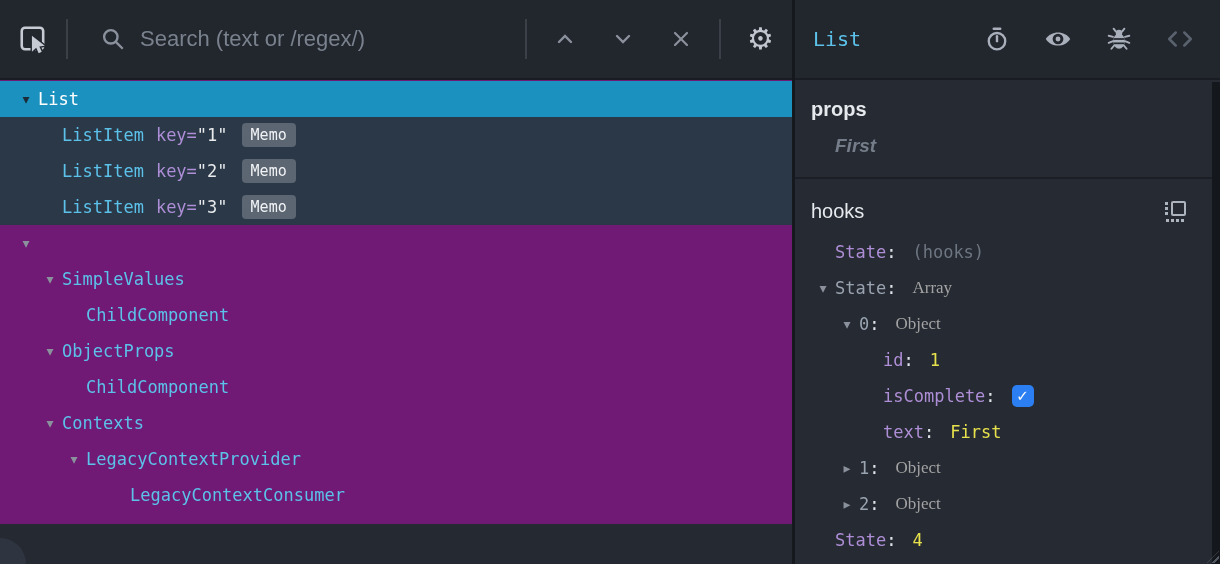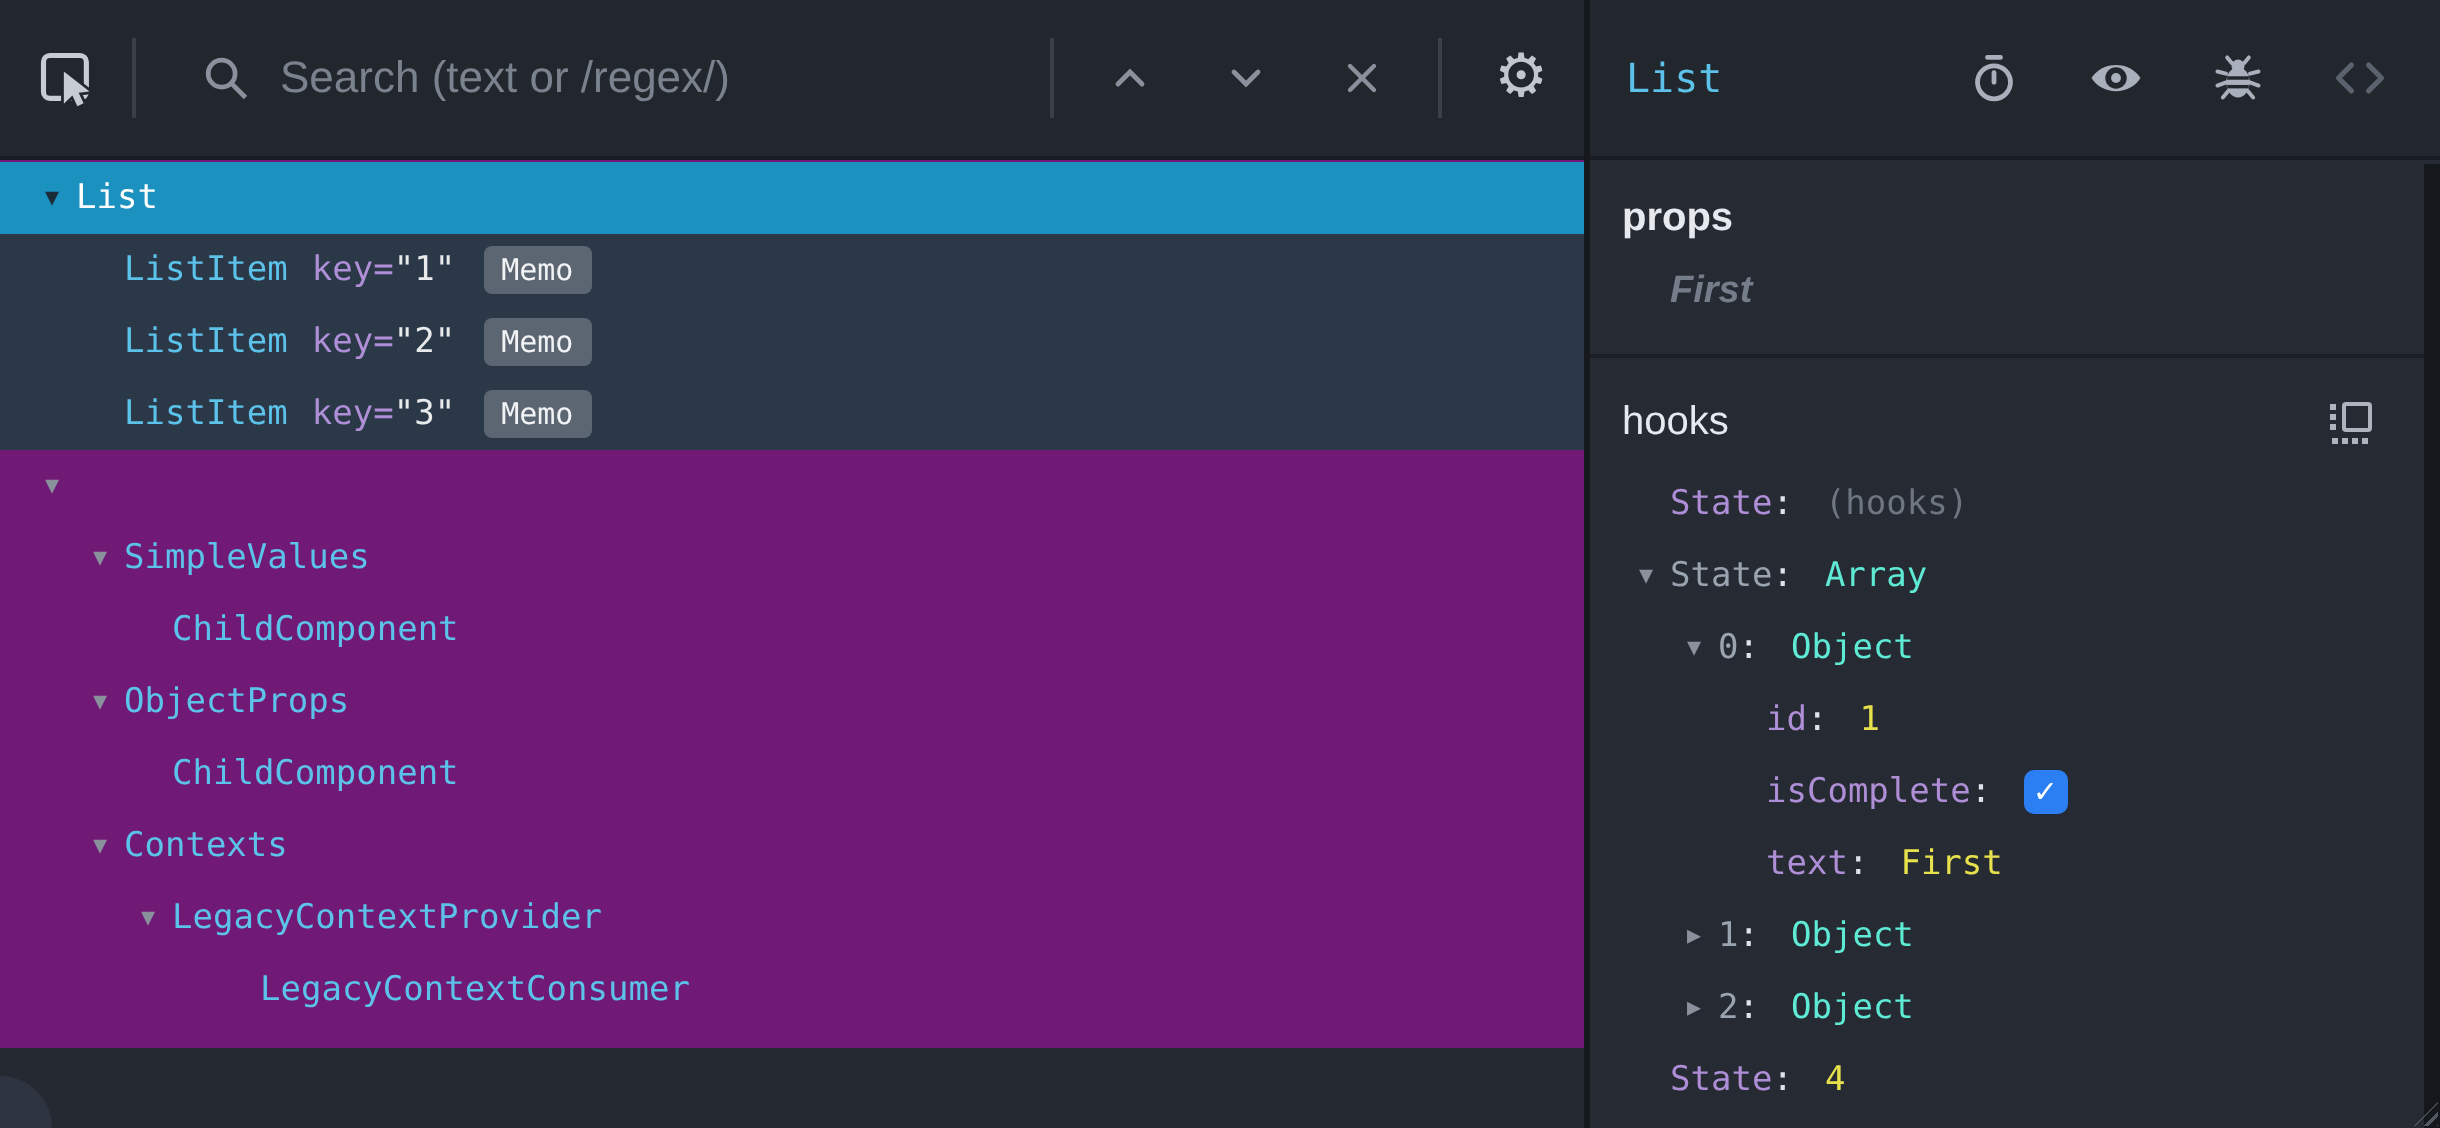--- a/index.html
+++ b/index.html
@@ -76,21 +76,21 @@
     font-family:"DejaVu Sans Mono", monospace; font-size:17px;
   }
   .hook-row .caret {
     width:24px; flex:0 0 24px; text-align:center; font-size:14px; color:#8a919c;
     font-family:"DejaVu Sans", sans-serif;
   }
   .hk-purple { color:#ae8ed6; }
   .hk-gray { color:#9aa3b0; }
   .hk-colon { color:#dfe3e8; }
   .hk-val { margin-left:16px; }
-  .v-plain { color:#5eead4; }
+  .v-plain { color:#a3a3a3;font-family:Liberation Serif, serif; }
   .v-yellow { color:#e6e14c; }
   .v-dim { color:#6e7682; }
   .checkbox {
     margin-left:16px; width:22px; height:22px; background:#2c7ff2; border-radius:5px;
     display:flex; align-items:center; justify-content:center;
     color:#fff; font-size:15px; font-weight:bold; font-family:"DejaVu Sans", sans-serif;
   }
 
   
   .chip-icon { position:relative; width:21px; height:21px; flex:0 0 21px; }

